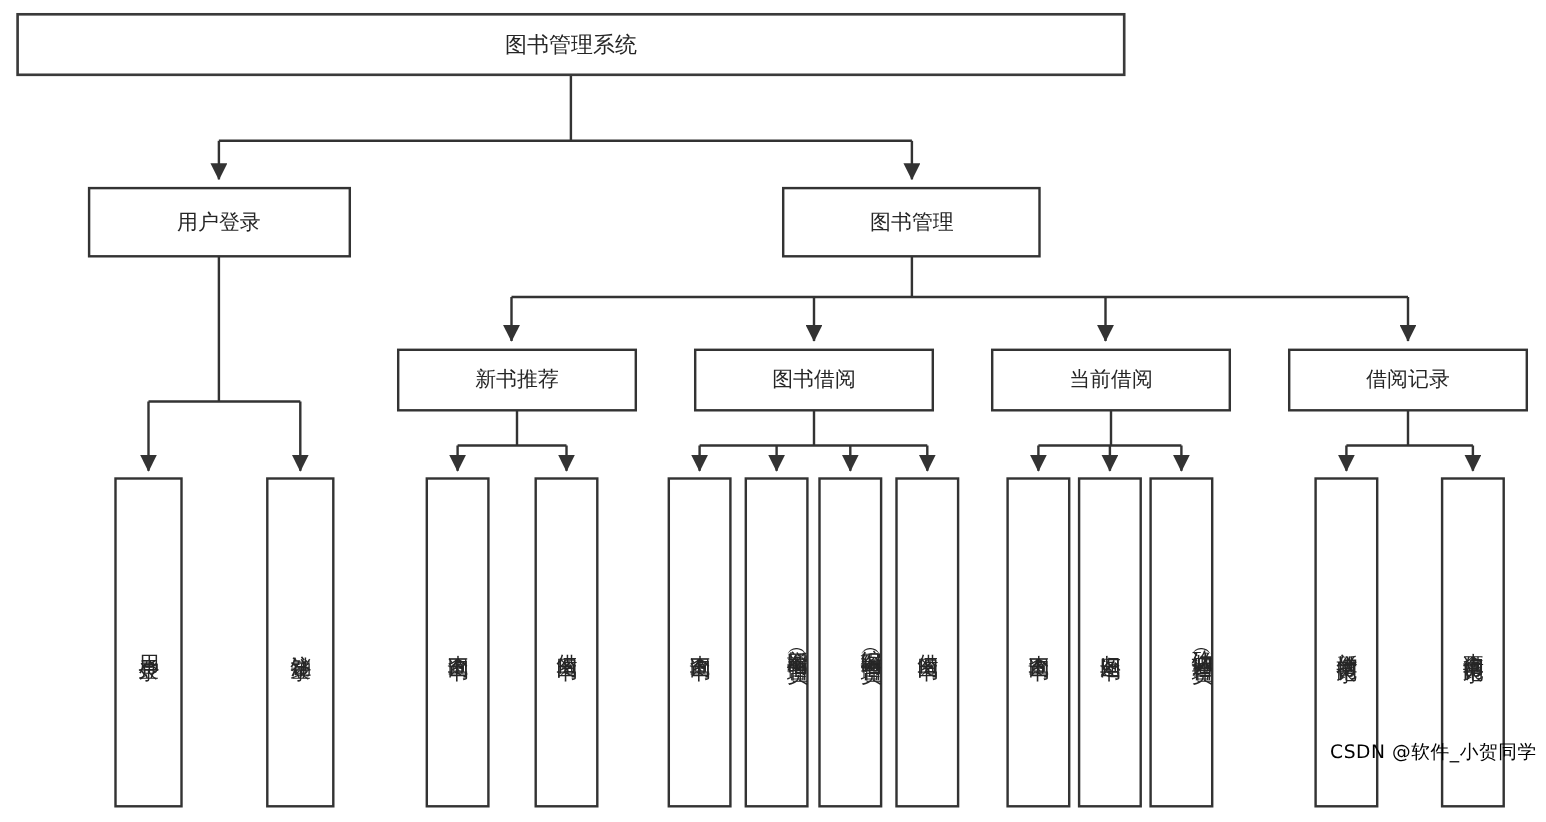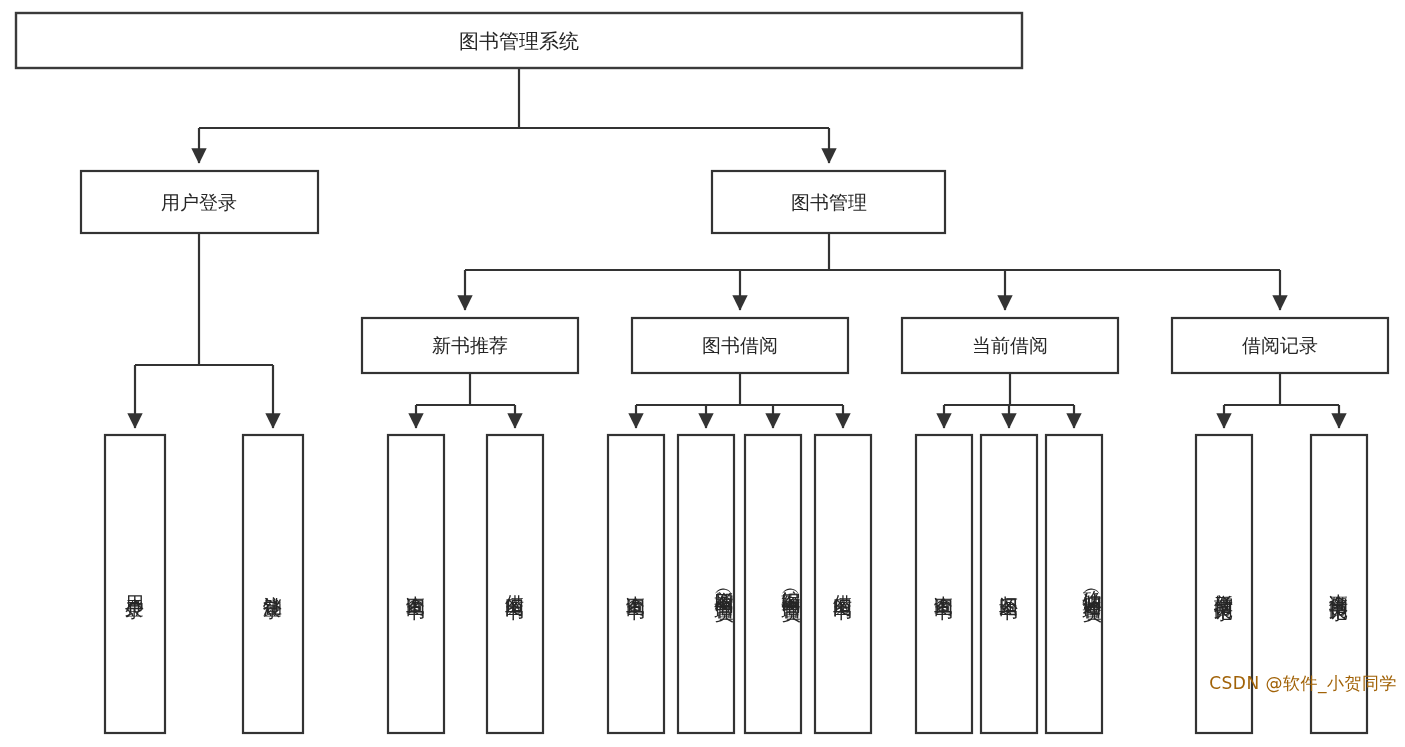--- a/index.html
+++ b/index.html
@@ -74,21 +74,21 @@
   }
   .leaf-label.center {
     align-items: center;
   }
   .watermark {
     position: absolute;
     right: 8px;
     bottom: 6px;
     font-family: "DejaVu Sans", "Liberation Sans", sans-serif;
     font-size: 17px;
-    color: #a16207;
+    color: #000000;
     white-space: nowrap;
     letter-spacing: 0.5px;
   }
 </style>
 </head>
 <body>
 
 <div id="diagram-root">
 
   <svg id="tree-svg" viewBox="0 0 1405 747">

